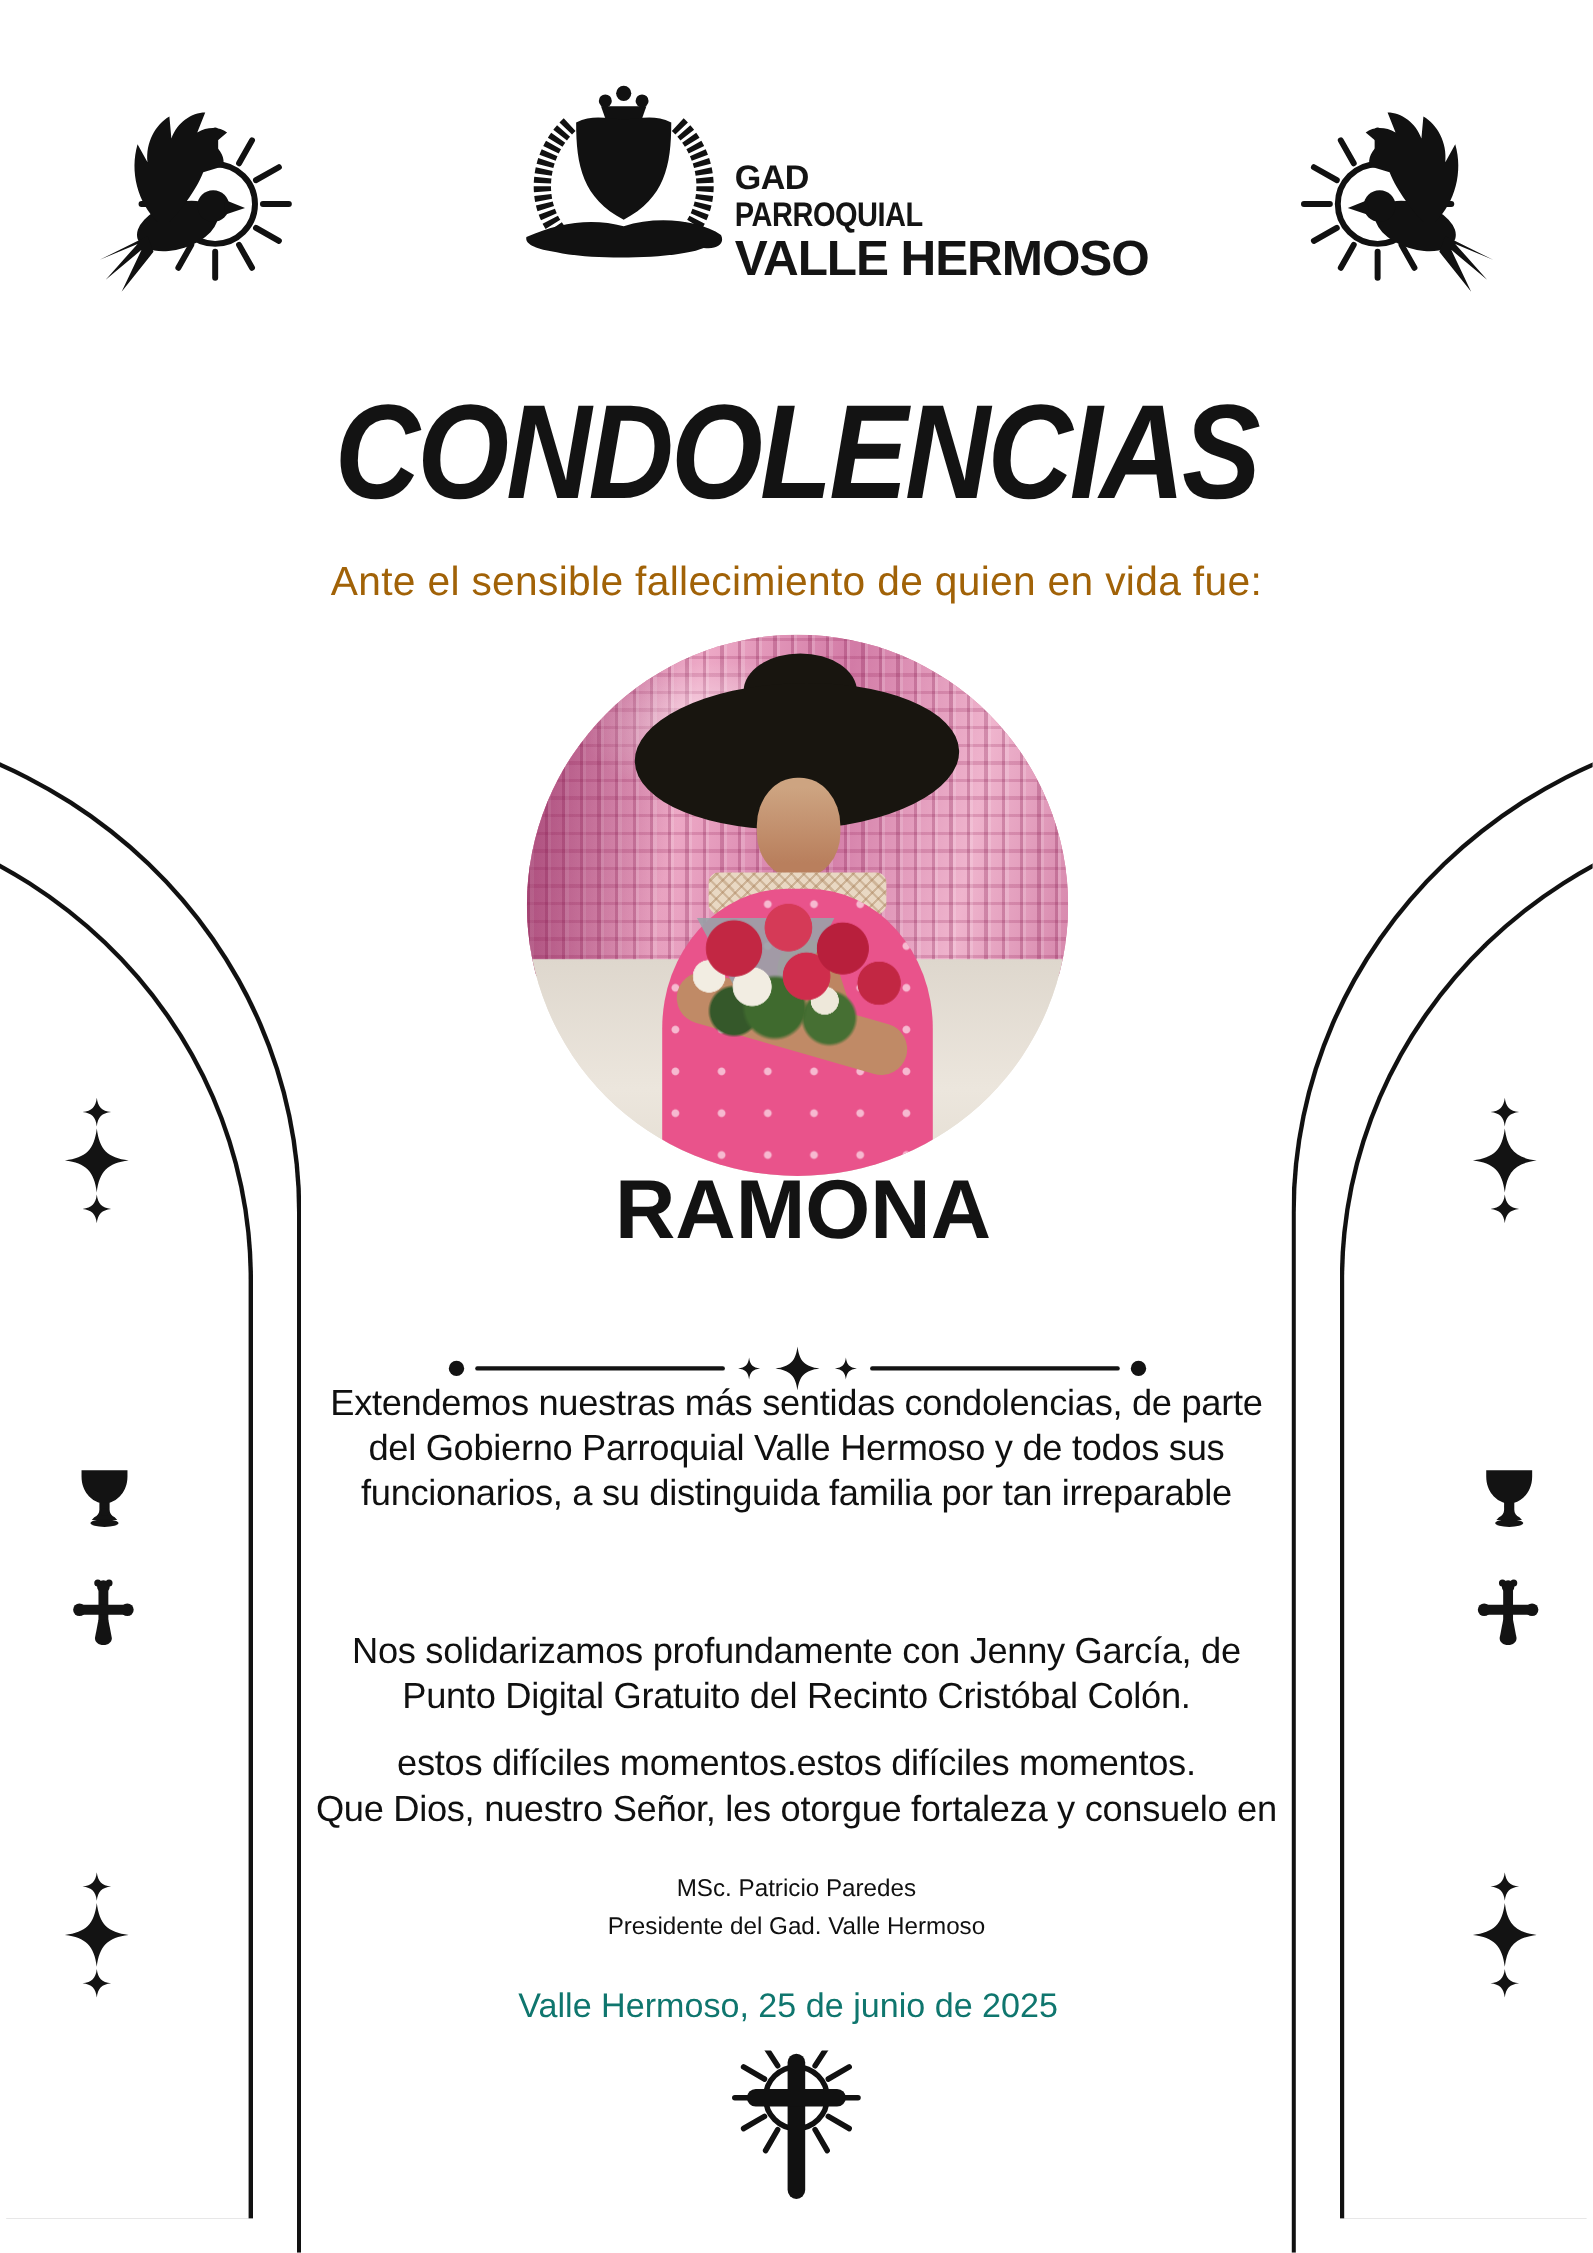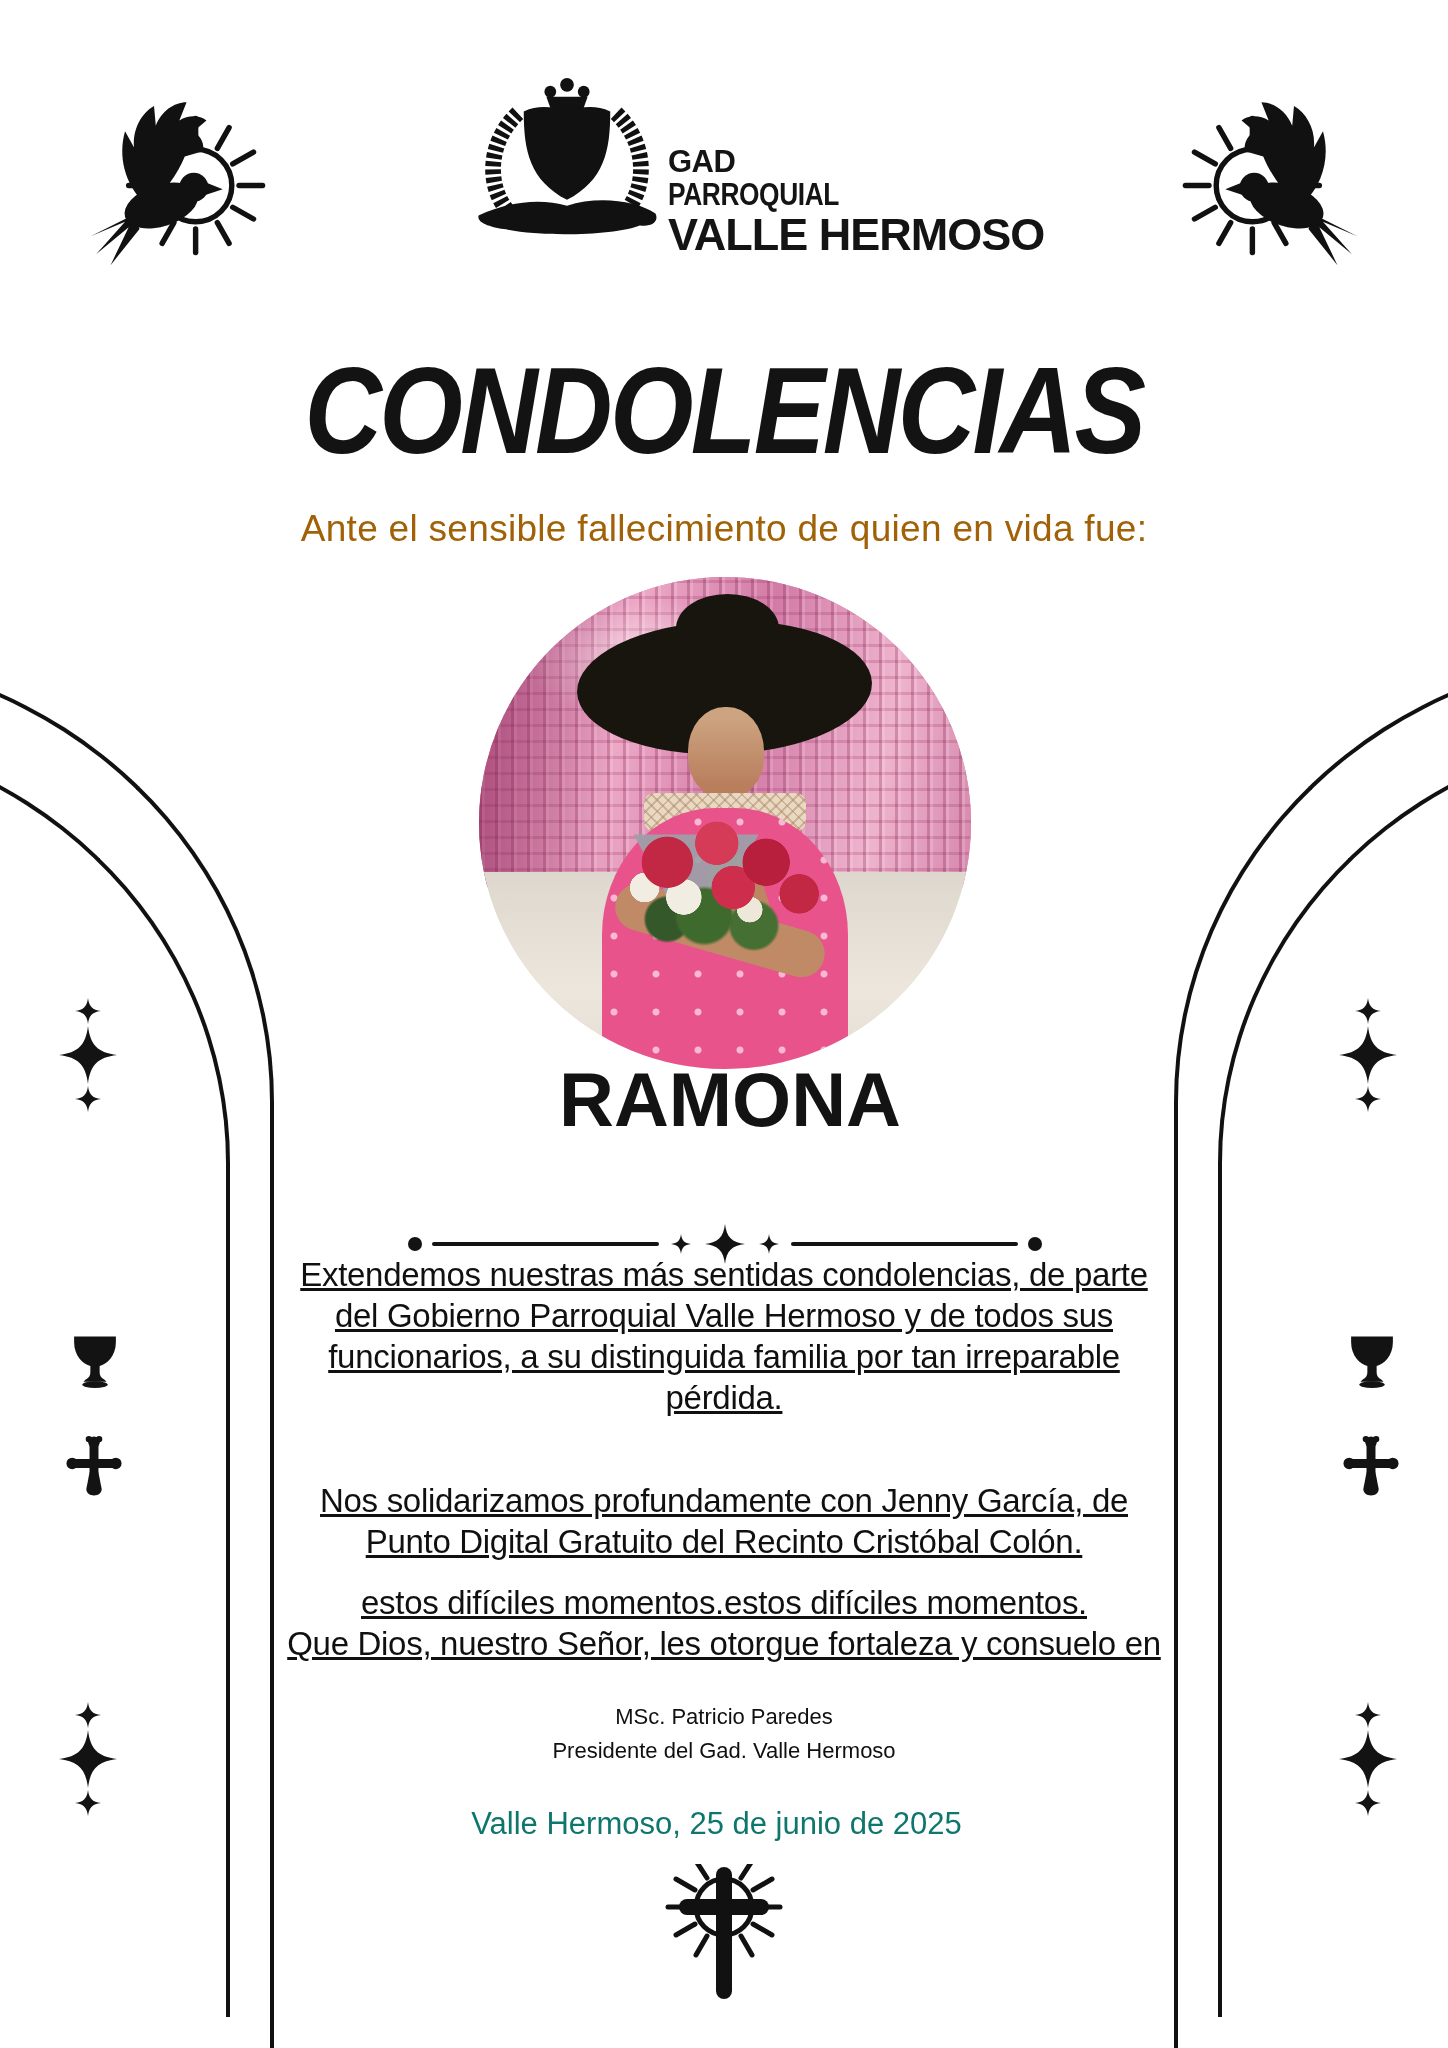--- a/index.html
+++ b/index.html
@@ -80,21 +80,21 @@
   .name{left:0;right:0;top:1066px;text-align:center;font-weight:700;
     font-size:76px;line-height:68px;letter-spacing:0;color:#131313;margin-left:12px;}
   .divider{left:408px;top:1224px;width:634px;height:40px;display:flex;align-items:center;gap:10px;}
   .div-dot{width:14px;height:14px;border-radius:50%;background:#131313;flex:0 0 auto;}
   .div-line{flex:1 1 auto;height:4px;background:#131313;border-radius:2px;}
   .div-orn{flex:0 0 auto;width:112px;height:40px;}
 
   
   .msg{left:0;right:0;text-align:center;font-size:33px;line-height:41px;
     font-weight:400;letter-spacing:-0.3px;color:#101010;}
-  .msg span{display:block;text-decoration:underline;}
+  .msg span{display:block;}
   .p1{top:1254px;} .p2{top:1480px;} .p3{top:1582px;}
   .sig{left:0;right:0;top:1700px;text-align:center;font-size:22px;line-height:34px;color:#101010;}
   .sig span{display:block;}
   .date{left:0;right:15px;top:1806px;text-align:center;font-size:31px;color:#0f766e;}
 
   
   .arch{position:absolute;border:4px solid #111;}
   .arch.l-outer{left:-360px;top:652px;width:630px;height:1405px;
     border-left:none;border-bottom:none;border-top-right-radius:470px 450px;}
   .arch.l-inner{left:-360px;top:728px;width:586px;height:1285px;
@@ -228,21 +228,20 @@
       </g>
     </svg>
     <div class="div-line"></div>
     <div class="div-dot"></div>
   </div>
 
   <div class="abs msg p1">
     <span>Extendemos nuestras más sentidas condolencias, de parte</span>
     <span>del Gobierno Parroquial Valle Hermoso y de todos sus</span>
     <span>funcionarios, a su distinguida familia por tan irreparable</span>
-    <span>pérdida.</span>
   </div>
   <div class="abs msg p2">
     <span>Nos solidarizamos profundamente con Jenny García,  de</span>
     <span>Punto Digital Gratuito del Recinto Cristóbal Colón.</span>
   </div>
   <div class="abs msg p3">
     <span>estos difíciles momentos.estos difíciles momentos.</span>
     <span>Que Dios, nuestro Señor, les otorgue fortaleza y consuelo en</span>
   </div>
 

